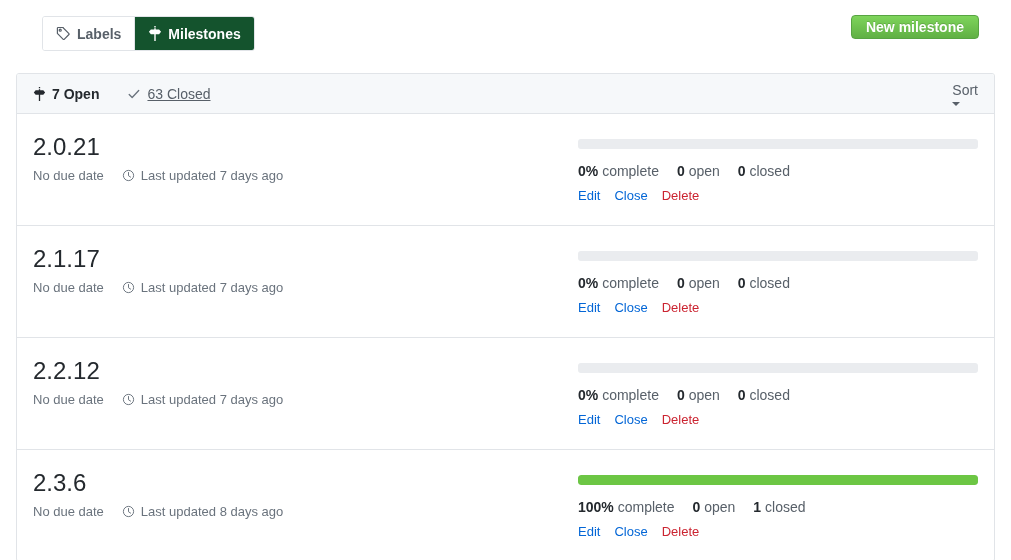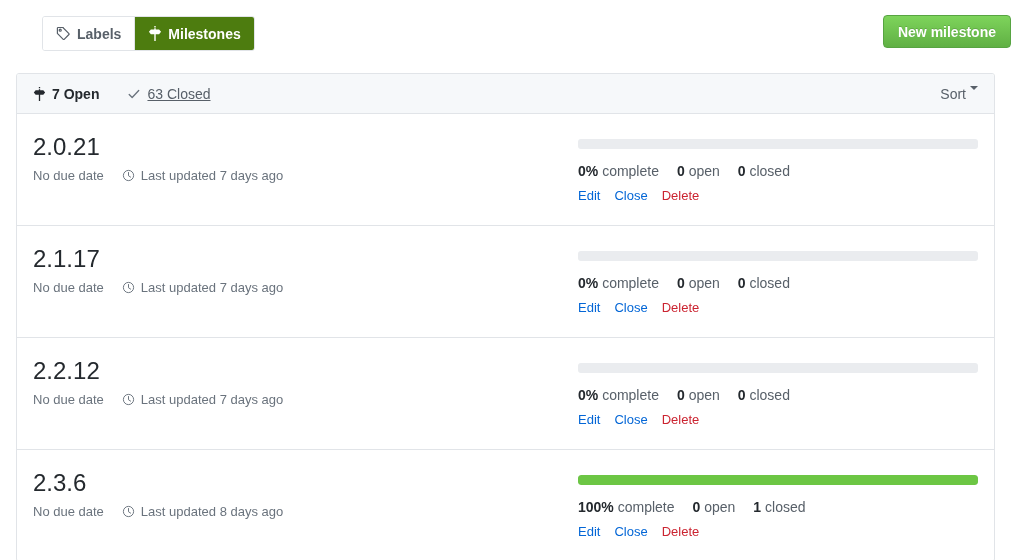--- a/index.html
+++ b/index.html
@@ -52,30 +52,30 @@
     color: #586069;
     background: #fff;
     text-decoration: none;
     white-space: nowrap;
     cursor: pointer;
     border: 0;
     outline: none;
   }
   .tab + .tab { border-left: 1px solid #e1e4e8; }
   .tab.selected {
-    background: #4d7c0f;
+    background: #14532d;
     color: #ffffff;
   }
   .tab .ico { display: inline-flex; align-items: center; }
 
   .new-milestone {
     position: absolute;
-    right: 0;
+    right: 32px;
     top: 15px;
-    height: 33px;
+    height: 24px;
     padding: 0 14px;
     display: inline-flex;
     align-items: center;
     background: linear-gradient(#7ed45b, #60b044);
     border: 1px solid #57a442;
     border-radius: 4px;
     color: #ffffff;
     font-size: 14px;
     font-weight: bold;
     cursor: pointer;
@@ -116,20 +116,21 @@
   .count.open .lbl { color: #24292e; font-weight: bold; }
   .count.closed .lbl { color: #586069; font-weight: normal; text-decoration: underline; }
 
   .sort {
     margin-left: auto;
     display: inline-flex;
     gap: 4px;
     font-size: 14px;
     color: #586069;
     cursor: pointer;
+    flex-direction: column;
   }
   .caret {
     display: inline-block;
     width: 0; height: 0;
     border-left: 4px solid transparent;
     border-right: 4px solid transparent;
     border-top: 4px solid #586069;
   }
 
   

